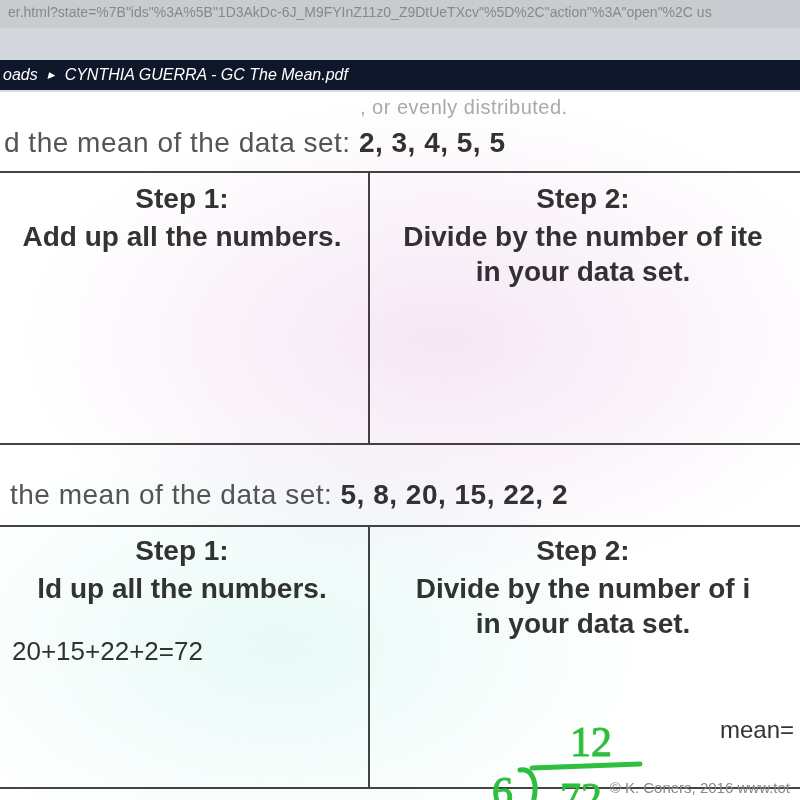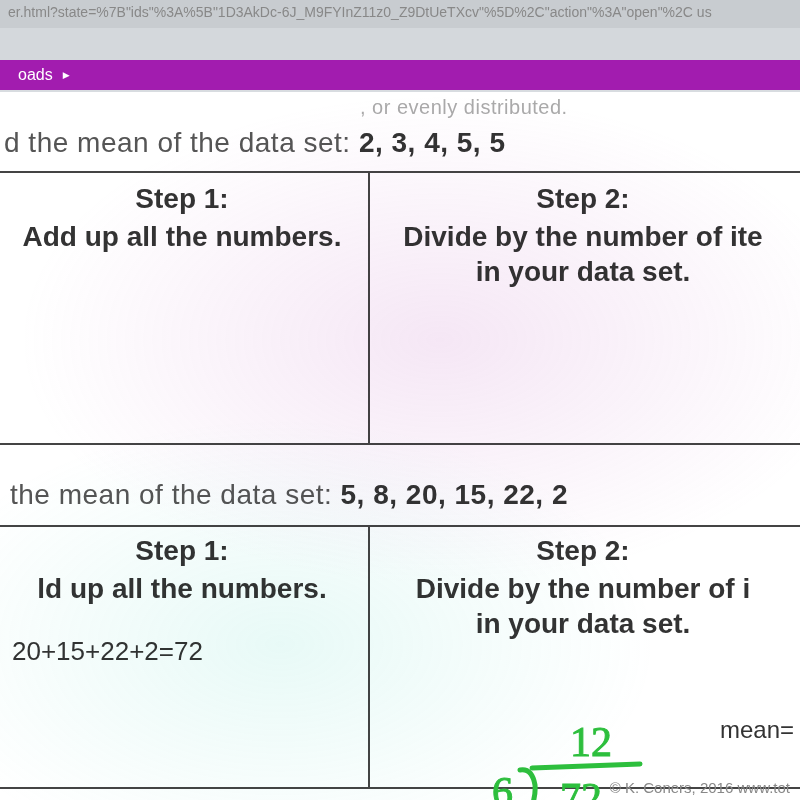--- a/index.html
+++ b/index.html
@@ -18,27 +18,28 @@
     padding: 4px 8px;
     height: 28px;
     overflow: hidden;
     white-space: nowrap;
   }
   .spacer-gap {
     height: 32px;
     background: #d4d8dc;
   }
   .tab-bar {
-    background: #a21caf;
+    background: #0f172a;
     color: #fff;
     font-size: 16px;
-    padding: 6px 18px;
+    padding: 6px 3px;
     display: flex;
     align-items: center;
     gap: 10px;
+    font-style: italic;
   }
   .tab-bar .tri { font-size: 9px; color: #fff; }
   .doc-area {
     background: #fff;
     position: absolute;
     top: 92px;
     left: 0;
     width: 800px;
     height: 708px;
   }
@@ -142,20 +143,21 @@
   }
 </style>
 </head>
 <body>
 
 <div class="url-bar">er.html?state=%7B"ids"%3A%5B"1D3AkDc-6J_M9FYInZ11z0_Z9DtUeTXcv"%5D%2C"action"%3A"open"%2C us</div>
 <div class="spacer-gap"></div>
 <div class="tab-bar">
   <span>oads</span>
   <span class="tri">▶</span>
+  <span>CYNTHIA GUERRA - GC The Mean.pdf</span>
 </div>
 
 <div class="doc-area">
 
   <div class="faded-line">, or evenly distributed.</div>
 
   <div class="prompt-line">
     <span>d the mean of the data set:  </span><span class="dataset">2, 3, 4, 5, 5</span>
   </div>
 

